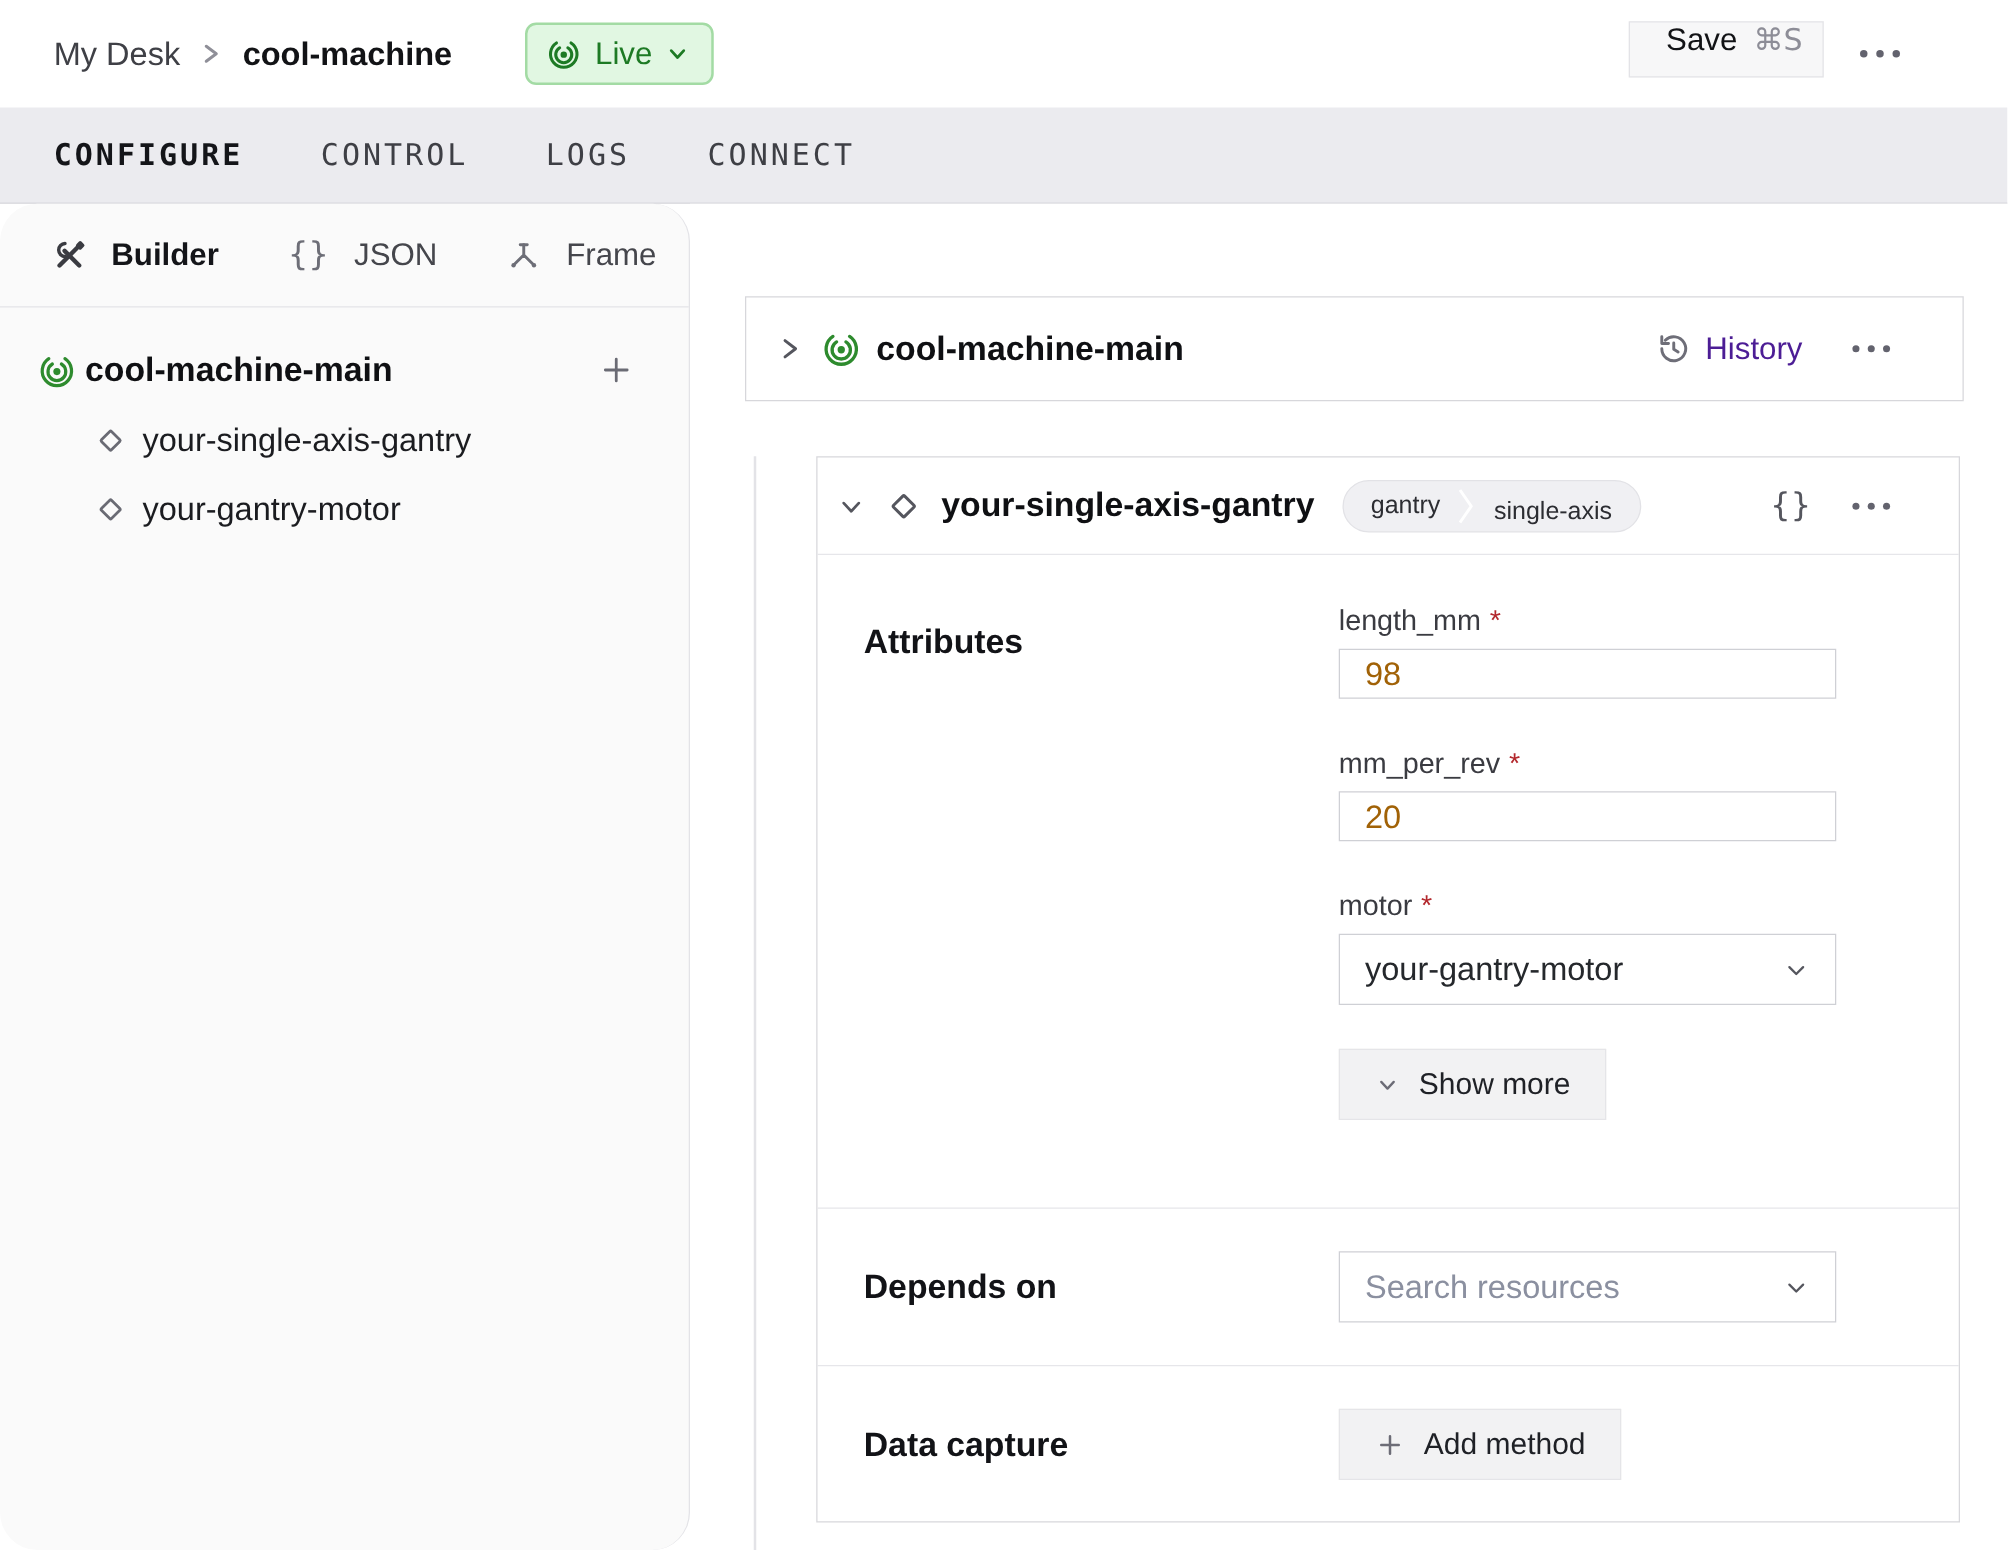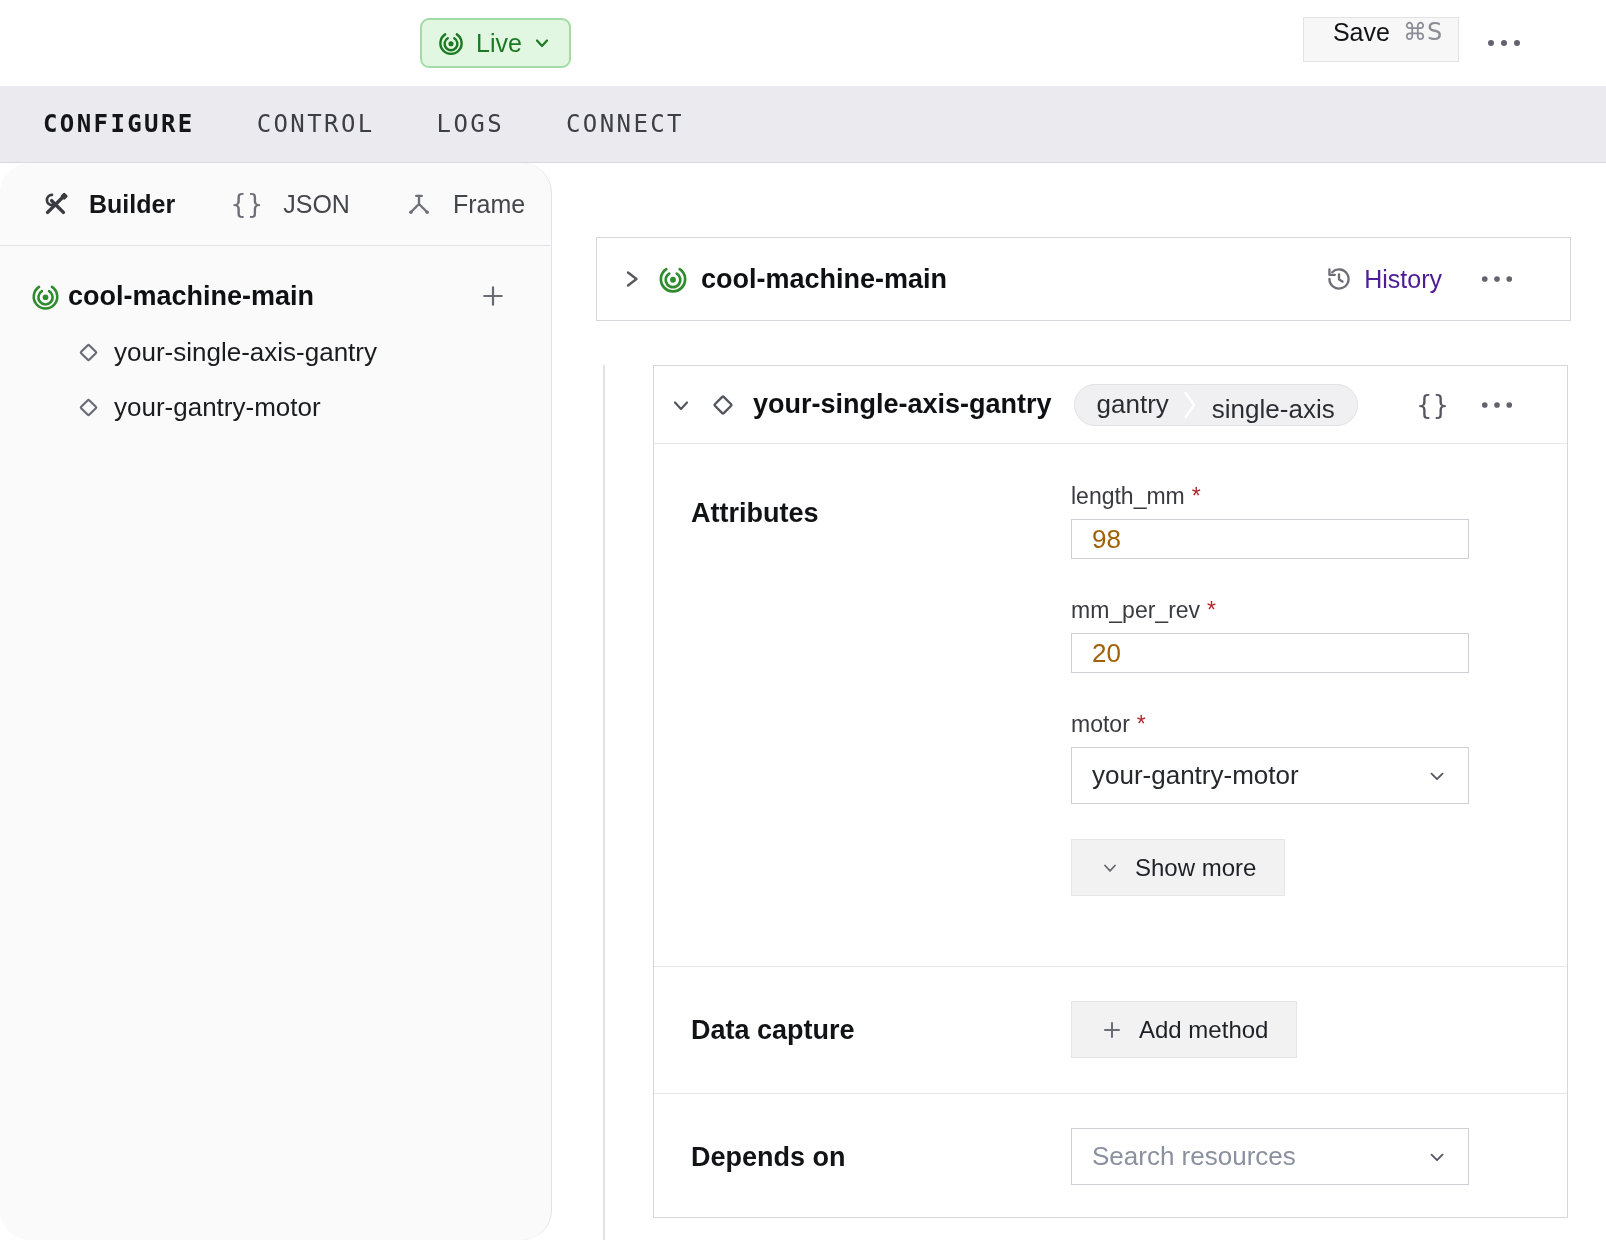--- a/index.html
+++ b/index.html
@@ -47,21 +47,21 @@
   .part-card { position:absolute; left:44px; top:74px; width:975px; height:84px; border:1px solid #d7d7db;
     background:#fff; display:flex; align-items:center; padding:0 57px 0 24px; }
   .part-title { font-size:27px; font-weight:700; color:#0f1013; margin-left:12px; }
   .part-right { margin-left:auto; display:flex; align-items:center; gap:39px; }
   .history-btn { display:flex; align-items:center; gap:11px; font-size:25px; color:#4c1d95; cursor:pointer; }
 
   .comp-card { position:absolute; left:101px; top:202px; width:915px; height:853px; border:1px solid #d7d7db; background:#fff; }
   .comp-header { height:78px; display:flex; align-items:center; padding:0 54px 0 15px; border-bottom:1px solid #e6e6ea; }
   .comp-title { font-size:27px; font-weight:700; color:#0f1013; margin-left:14px; }
   .type-badge { margin-left:22px; height:42px; border-radius:21px; background:#f0f0f3; border:1px solid #e2e2e6;
-    display:flex; align-items:center; overflow:hidden; font-size:26px; color:#2c2d32; }
+    display:flex; align-items:center; overflow:hidden; font-size:20px; color:#2c2d32; }
   .badge-seg { padding:0 14px 0 22px; display:flex; align-items:center; height:100%; }
   .badge-seg.second { padding:10px 22px 0 14px; }
   .comp-header-right { margin-left:auto; display:flex; align-items:center; gap:32px; }
   .braces { font-size:26px; color:#55565e; font-weight:500; font-family:"DejaVu Sans",sans-serif; cursor:pointer; }
 
   .row { position:relative; }
   .row-attributes { height:522px; }
   .row-depends { height:126px; border-top:1px solid #e6e6ea; }
   .row-capture { height:127px; border-top:1px solid #e6e6ea; }
   .section-label { position:absolute; left:37px; font-size:27px; font-weight:700; color:#121317; }
@@ -79,20 +79,29 @@
   .select-box.placeholder { color:#8b90a0; }
   .gray-btn { height:57px; background:#f2f2f3; border:1px solid #e5e5e8; display:inline-flex; align-items:center;
     gap:15px; padding:0 28px; font-size:24px; color:#1f2126; cursor:pointer; }
   .show-more { margin-top:35px; }
   .abs-box { position:absolute; left:417px; }
 </style>
 </head>
 <body>
 
 <div class="header">
+  <div class="breadcrumb">
+    <span class="crumb-parent">My Desk</span>
+    <span class="crumb-sep">
+      <svg width="16" height="26" viewBox="0 0 16 26">
+          <path d="M4 7 L12 13 L4 19" fill="none" stroke="#8f8f98" stroke-width="2.4" stroke-linecap="round" stroke-linejoin="round"></path>
+        </svg>
+    </span>
+    <span class="crumb-current">cool-machine</span>
+  </div>
 
   <div class="live-badge">
     <span>
       <svg width="28" height="28" viewBox="0 0 24 24">
         <circle cx="12" cy="12.6" r="2.2" fill="#1d7a24"></circle>
         <path d="M9.2 7.9 a5.5 5.5 0 1 0 5.6 0" fill="none" stroke="#1d7a24" stroke-width="2.1" stroke-linecap="round"></path>
         <path d="M7.0 4.6 a9.1 9.1 0 1 0 10 0" fill="none" stroke="#1d7a24" stroke-width="2.1" stroke-linecap="round"></path>
       </svg>
     </span>
     <span>Live</span>
@@ -290,39 +299,39 @@
         </div>
         <div class="gray-btn show-more">
           <svg width="20" height="20" viewBox="0 0 24 24">
               <path d="M6 9 L12 15.5 L18 9" fill="none" stroke="#6c6c76" stroke-width="2.2" stroke-linecap="round" stroke-linejoin="round"></path>
             </svg>
           <span>Show more</span>
         </div>
       </div>
     </div>
 
-    <div class="row row-capture">
-      <div class="section-label label-center">Data capture</div>
-      <div class="abs-box" style="top:34px;">
-        <div class="gray-btn">
-          <svg width="24" height="24" viewBox="0 0 24 24">
-              <path d="M12 5 V19 M5 12 H19" stroke="#6c6c76" stroke-width="2" stroke-linecap="round"></path>
-            </svg>
-          <span>Add method</span>
-        </div>
-      </div>
-    </div>
-
     <div class="row row-depends">
       <div class="section-label label-center">Depends on</div>
       <div class="abs-box" style="top:34px;">
         <div class="select-box placeholder">
           <span>Search resources</span>
           <span class="chev">
             <svg width="22" height="22" viewBox="0 0 24 24">
                 <path d="M6 9.5 L12 15.5 L18 9.5" fill="none" stroke="#55565e" stroke-width="2" stroke-linecap="round" stroke-linejoin="round"></path>
               </svg>
           </span>
         </div>
       </div>
     </div>
+
+    <div class="row row-capture">
+      <div class="section-label label-center">Data capture</div>
+      <div class="abs-box" style="top:34px;">
+        <div class="gray-btn">
+          <svg width="24" height="24" viewBox="0 0 24 24">
+              <path d="M12 5 V19 M5 12 H19" stroke="#6c6c76" stroke-width="2" stroke-linecap="round"></path>
+            </svg>
+          <span>Add method</span>
+        </div>
+      </div>
+    </div>
   </div>
 </div>
 
 </body></html>

